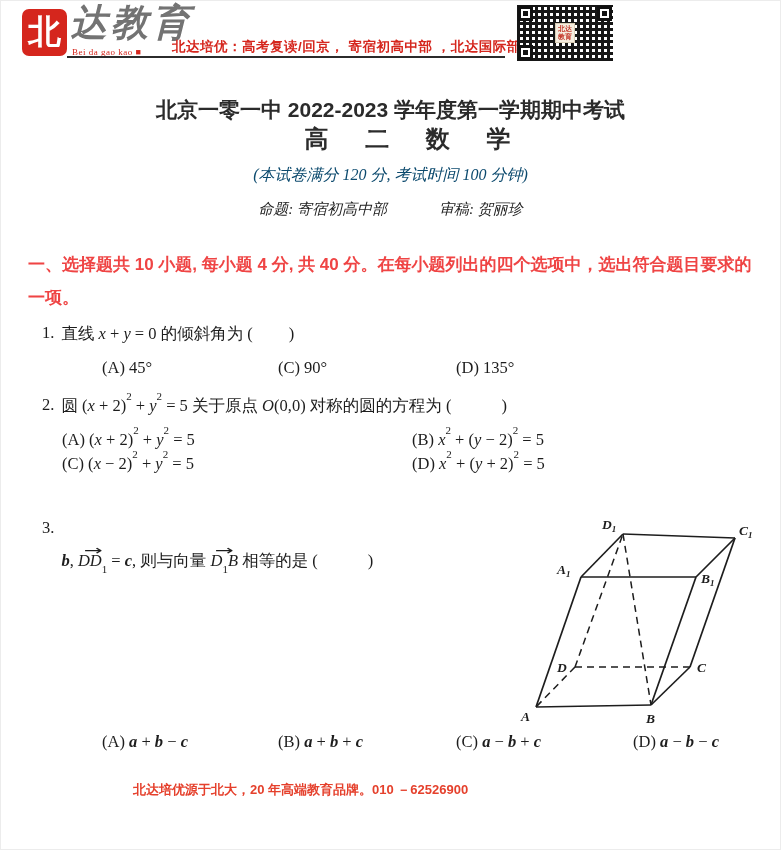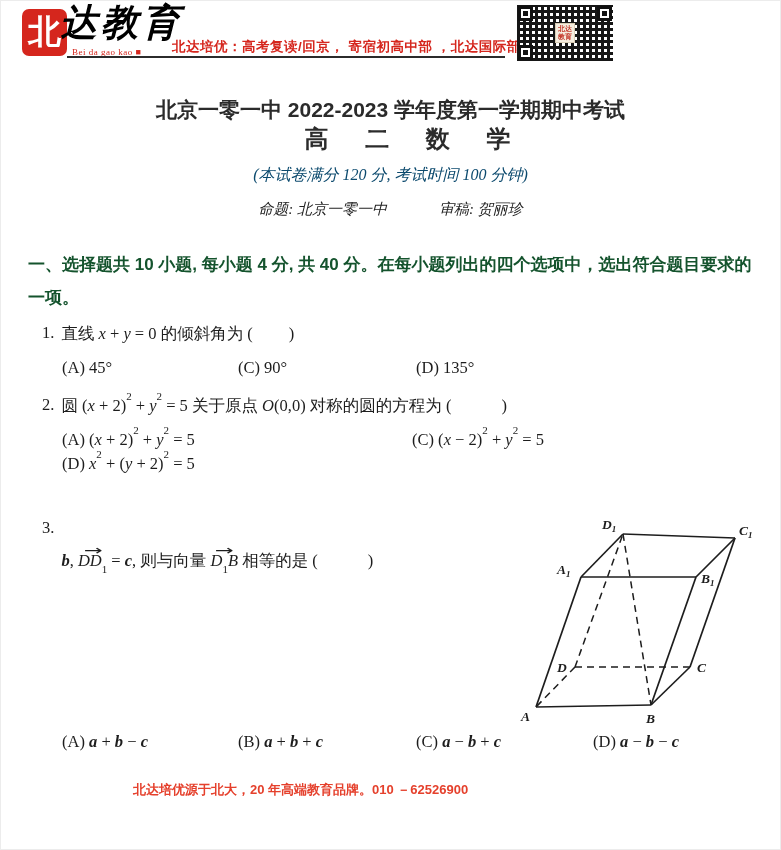--- a/index.html
+++ b/index.html
@@ -9,21 +9,21 @@
     overflow:hidden; box-shadow: inset 0 0 0 1px #ececec;
   }
   
   .seal {
     position:absolute; left:22px; top:9px; width:45px; height:47px;
     background:#d5261d; border-radius:7px;
     display:flex; align-items:center; justify-content:center;
   }
   .seal span { color:#fff; font-size:33px; font-weight:bold; line-height:1; }
   .brand {
-    position:absolute; left:60px; top:1px; font-size:37px; color:#000000;
+    position:absolute; left:70px; top:1px; font-size:37px; color:#737373;
     font-weight:bold; font-style:italic; letter-spacing:4px; line-height:1.2;
   }
   .tagline { position:absolute; left:72px; top:47px; font-size:9px; color:#d5261d; letter-spacing:0.5px; }
   .slogan {
     position:absolute; left:172px; top:38px; font-size:13.5px; font-weight:bold;
     color:#d5261d; font-family:"Liberation Sans","DejaVu Sans",sans-serif; letter-spacing:0.5px;
   }
   .head-rule { position:absolute; left:67px; top:56px; width:438px; border-top:2px solid #2b2b2b; }
   
   .qr {
@@ -53,27 +53,27 @@
     font-family:"Liberation Sans","DejaVu Sans",sans-serif; font-weight:600;
     font-size:24px; color:#2b2b2b; letter-spacing:15px; text-indent:15px;padding-left:17px;
   }
   .subtitle { position:absolute; top:165px; left:0; width:100%; text-align:center; font-size:16px; font-style:italic; color:#0c4a6e; }
   .byline   { position:absolute; top:200px; left:0; width:100%; text-align:center; font-size:15px; font-style:italic; color:#222; }
   .byline .gap { display:inline-block; width:52px; }
   
   .sec {
     position:absolute; left:28px; top:248px; width:730px;
     font-family:"Liberation Sans","DejaVu Sans",sans-serif; font-weight:bold;
-    font-size:17px; line-height:33px; color:#14532d;
+    font-size:17px; line-height:33px; color:#ef4444;
   }
   
   .stem { position:absolute; display:flex; gap:7px; font-size:16.5px; color:#1d1d1d; }
   .stem .qnum { flex:0 0 auto; }
   .opts { position:absolute; display:grid; font-size:16.5px; color:#1d1d1d; }
-  .opts4 { grid-template-columns:176px 178px 177px auto; }
+  .opts4 { grid-template-columns:176px 178px 177px auto;margin-left:40px; }
   .opts2 { grid-template-columns:350px auto; row-gap:4px; }
   i { font-family:"Liberation Serif","DejaVu Serif",serif; }
   sup { font-size:11px; position:relative; top:-0.45em; line-height:0; }
   sub { font-size:11px; position:relative; top:0.25em; line-height:0; }
   .blank { display:inline-block; width:36px; }
   .w2 { width:50px; }
   .vec { position:relative; display:inline-block; margin-top:2px; }
   .vec::before {
     content:'\2192'; position:absolute; left:50%; top:-0.78em;
     transform:translateX(-50%) scaleX(1.7); font-style:normal; font-size:0.8em;
@@ -108,41 +108,42 @@
     <div class="f tl"></div>
     <div class="f tr"></div>
     <div class="f bl"></div>
     <div class="qr-center">北达教育</div>
   </div>
 
   <div class="title1">北京一零一中 2022-2023 学年度第一学期期中考试</div>
   <div class="title2">高 二 数 学</div>
   <div class="subtitle">(本试卷满分 120 分, 考试时间 100 分钟)</div>
   <div class="byline">
-    <span>命题: 北京一零一中</span><span class="gap"></span><span>审稿: 贺丽珍</span>
+    <span>命题: 寄宿初高中部</span><span class="gap"></span><span>审稿: 贺丽珍</span>
   </div>
 
   <div class="sec">一、选择题共 10 小题, 每小题 4 分, 共 40 分。在每小题列出的四个选项中，选出符合题目要求的一项。</div>
 
   <div class="stem" style="left:42px; top:323px;">
     <span class="qnum">1.</span>
     <span>直线 <i>x</i> + <i>y</i> = 0 的倾斜角为 (<span class="blank"></span>)</span>
   </div>
   <div class="opts opts4" style="left:62px; top:358px;">
     <span>(A) 45°</span>
     <span>(C) 90°</span>
     <span>(D) 135°</span>
   </div>
 
   <div class="stem" style="left:42px; top:395px;">
     <span class="qnum">2.</span>
     <span>圆 (<i>x</i> + 2)<sup>2</sup> + <i>y</i><sup>2</sup> = 5 关于原点 <i>O</i>(0,0) 对称的圆的方程为 (<span class="blank w2"></span>)</span>
   </div>
   <div class="opts opts2" style="left:62px; top:430px;">
     <span>(A) (<i>x</i> + 2)<sup>2</sup> + <i>y</i><sup>2</sup> = 5</span>
+    <span>(B) <i>x</i><sup>2</sup> + (<i>y</i> − 2)<sup>2</sup> = 5</span>
     <span>(C) (<i>x</i> − 2)<sup>2</sup> + <i>y</i><sup>2</sup> = 5</span>
     <span>(D) <i>x</i><sup>2</sup> + (<i>y</i> + 2)<sup>2</sup> = 5</span>
   </div>
 
   <div class="stem" style="left:42px; top:512px;">
     <span class="qnum" style="line-height:31px;">3.</span>
     <span class="q3stem">
       <br>
       <span><b><i>b</i></b>, <span class="vec"><i>DD</i><sub>1</sub></span> = <b><i>c</i></b>, 则与向量 <span class="vec"><i>D</i><sub>1</sub><i>B</i></span> 相等的是 (<span class="blank w2"></span>)</span>
     </span>

